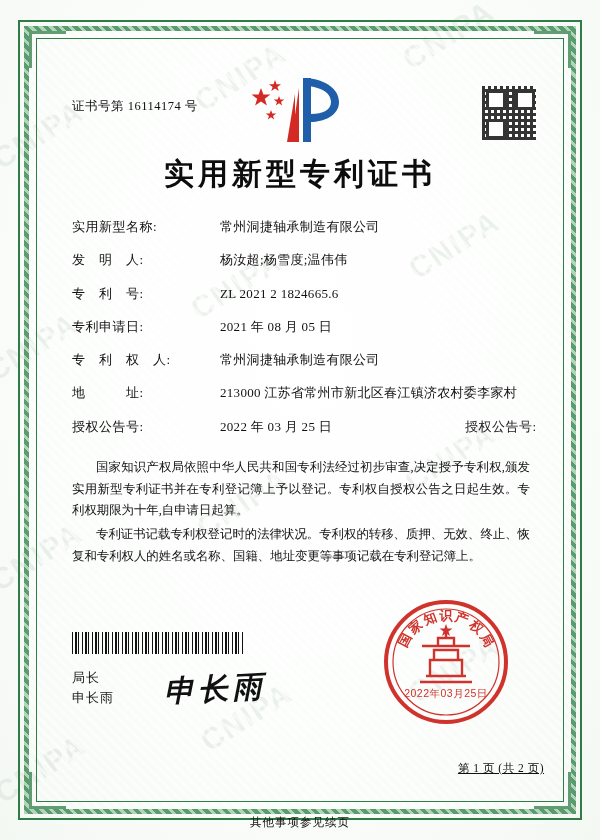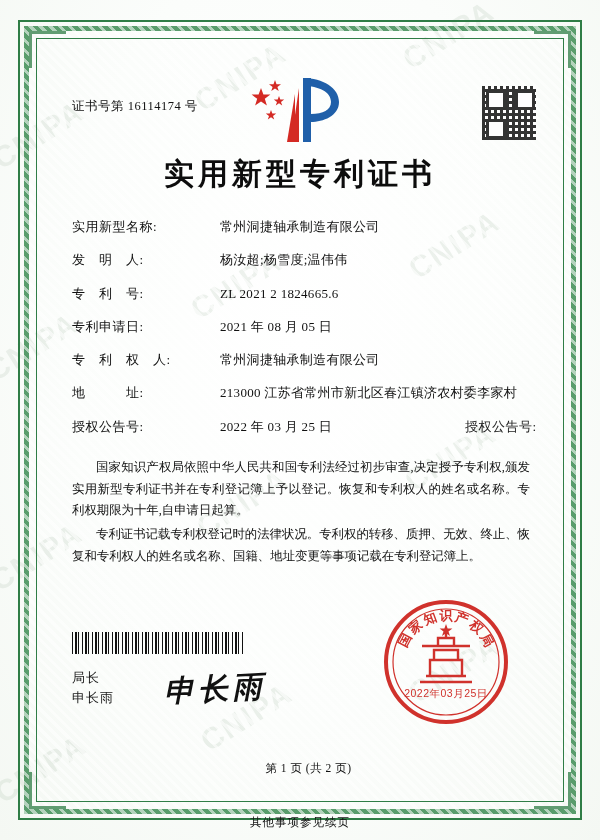--- a/index.html
+++ b/index.html
@@ -266,24 +266,25 @@
     letter-spacing: .5px;
     white-space: nowrap;
     font-family: "Liberation Sans", sans-serif;
   }
 
   .page-no {
     position: absolute;
     left: 17px;
     right: 0;
     bottom: 6px;
-    text-align: center;
+    text-align: right;
     font-size: 11.5px;
     color: #111;
     letter-spacing: .5px;
+    text-decoration: underline;
   }
 
   .footnote {
     position: absolute;
     left: 0;
     right: 0;
     bottom: 10px;
     text-align: center;
     font-size: 11.5px;
     letter-spacing: 1px;
@@ -369,21 +370,21 @@
       </div>
       <div class="field two">
         <span class="lbl">授权公告号:</span>
         <span class="val">2022 年 03 月 25 日</span>
         <span class="lbl2">授权公告号:</span>
         <span class="val2">CN 216131249 U</span>
       </div>
     </div>
 
     <div class="paras">
-      <p>国家知识产权局依照中华人民共和国专利法经过初步审查,决定授予专利权,颁发实用新型专利证书并在专利登记簿上予以登记。恢复和专利权人的姓名或名称。专利权期限为十年,自申请日起算。</p>
+      <p>国家知识产权局依照中华人民共和国专利法经过初步审查,决定授予专利权,颁发实用新型专利证书并在专利登记簿上予以登记。专利权自授权公告之日起生效。专利权期限为十年,自申请日起算。</p>
       <p>专利证书记载专利权登记时的法律状况。专利权的转移、质押、无效、终止、恢复和专利权人的姓名或名称、国籍、地址变更等事项记载在专利登记簿上。</p>
     </div>
 
     <div class="barcode"></div>
 
     <div class="sig-block">
       <div>局长</div>
       <div>申长雨</div>
     </div>
     <div class="handsign">申长雨</div>

